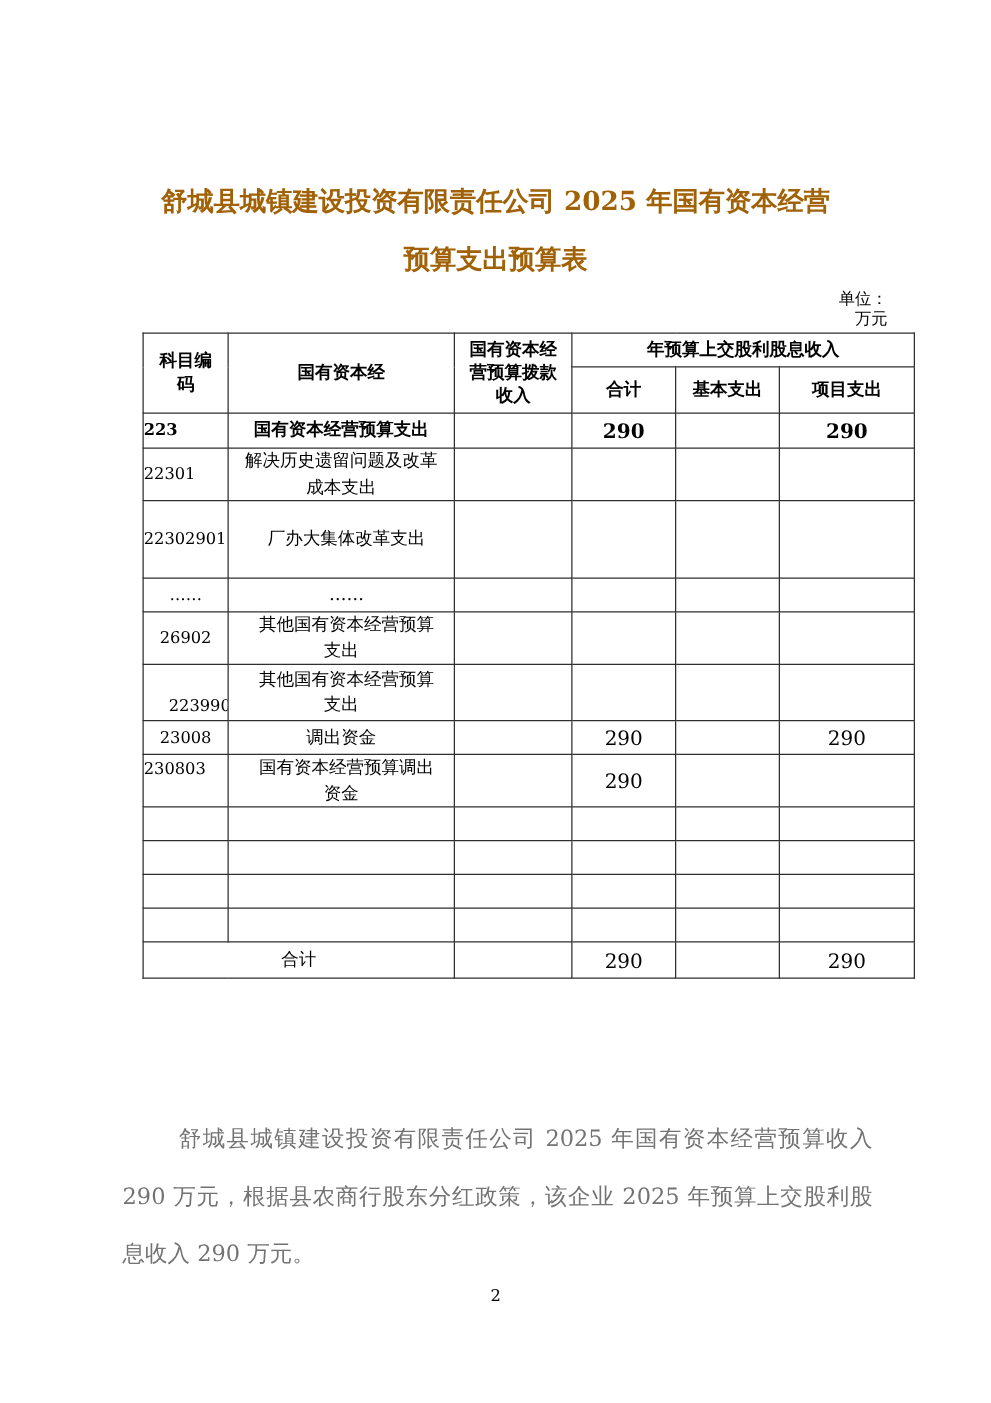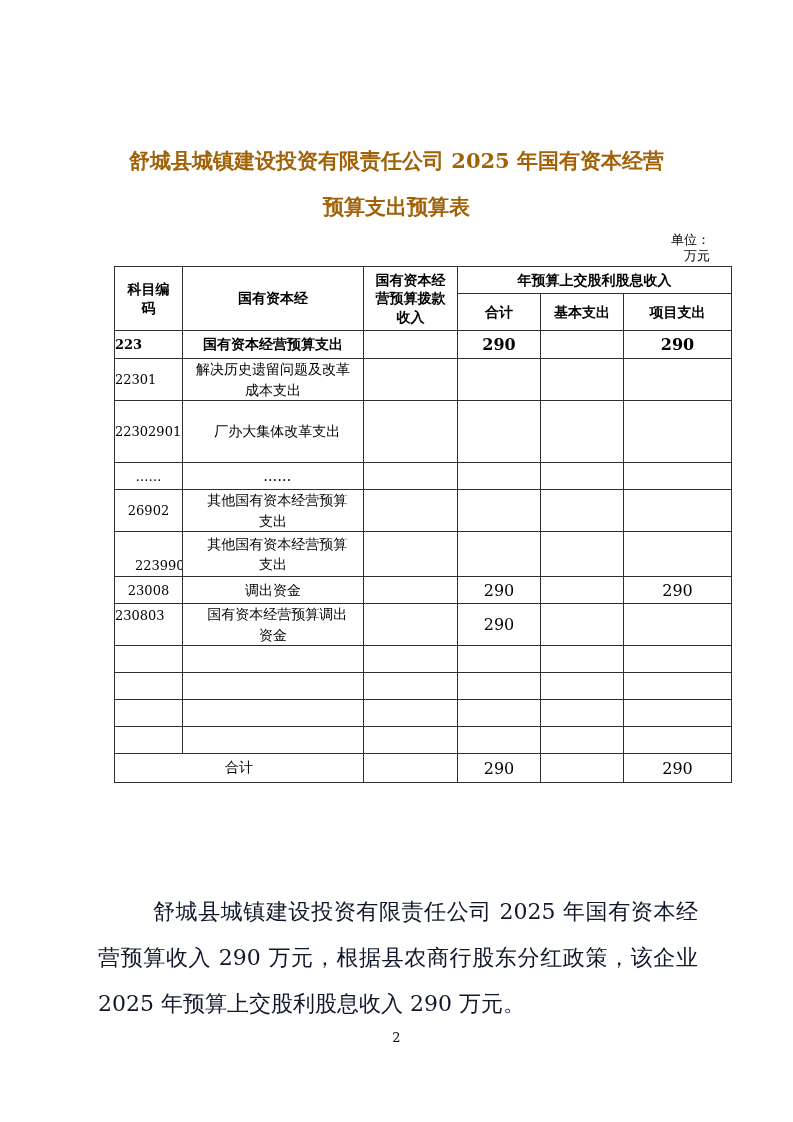--- a/index.html
+++ b/index.html
@@ -43,21 +43,21 @@
     font-size:14px;text-align:center;
     padding:2px 6px 2px 5px;white-space:pre-line;line-height:1.45;
   }
   td.col-name.ind1{text-indent:0.6em}
   td.col-name.ctr{text-align:center;text-indent:0}
   td.col-val{text-align:center;font-size:16px}
   tfoot tr{height:29px}
   tfoot td.total-label{text-align:center;font-size:14px}
   .summary{
     margin:106px 95px 0 98px;
-    font-size:22px;line-height:46px;color:#0f172a;
+    font-size:18px;line-height:46px;color:#737373;
     text-align:justify;text-indent:2.5em;
   }
   .page-num{margin-top:3px;text-align:center;font-size:13px;color:#000}
 </style>
 </head>
 <body>
 
 <div class="page">
 
   <div class="title">

